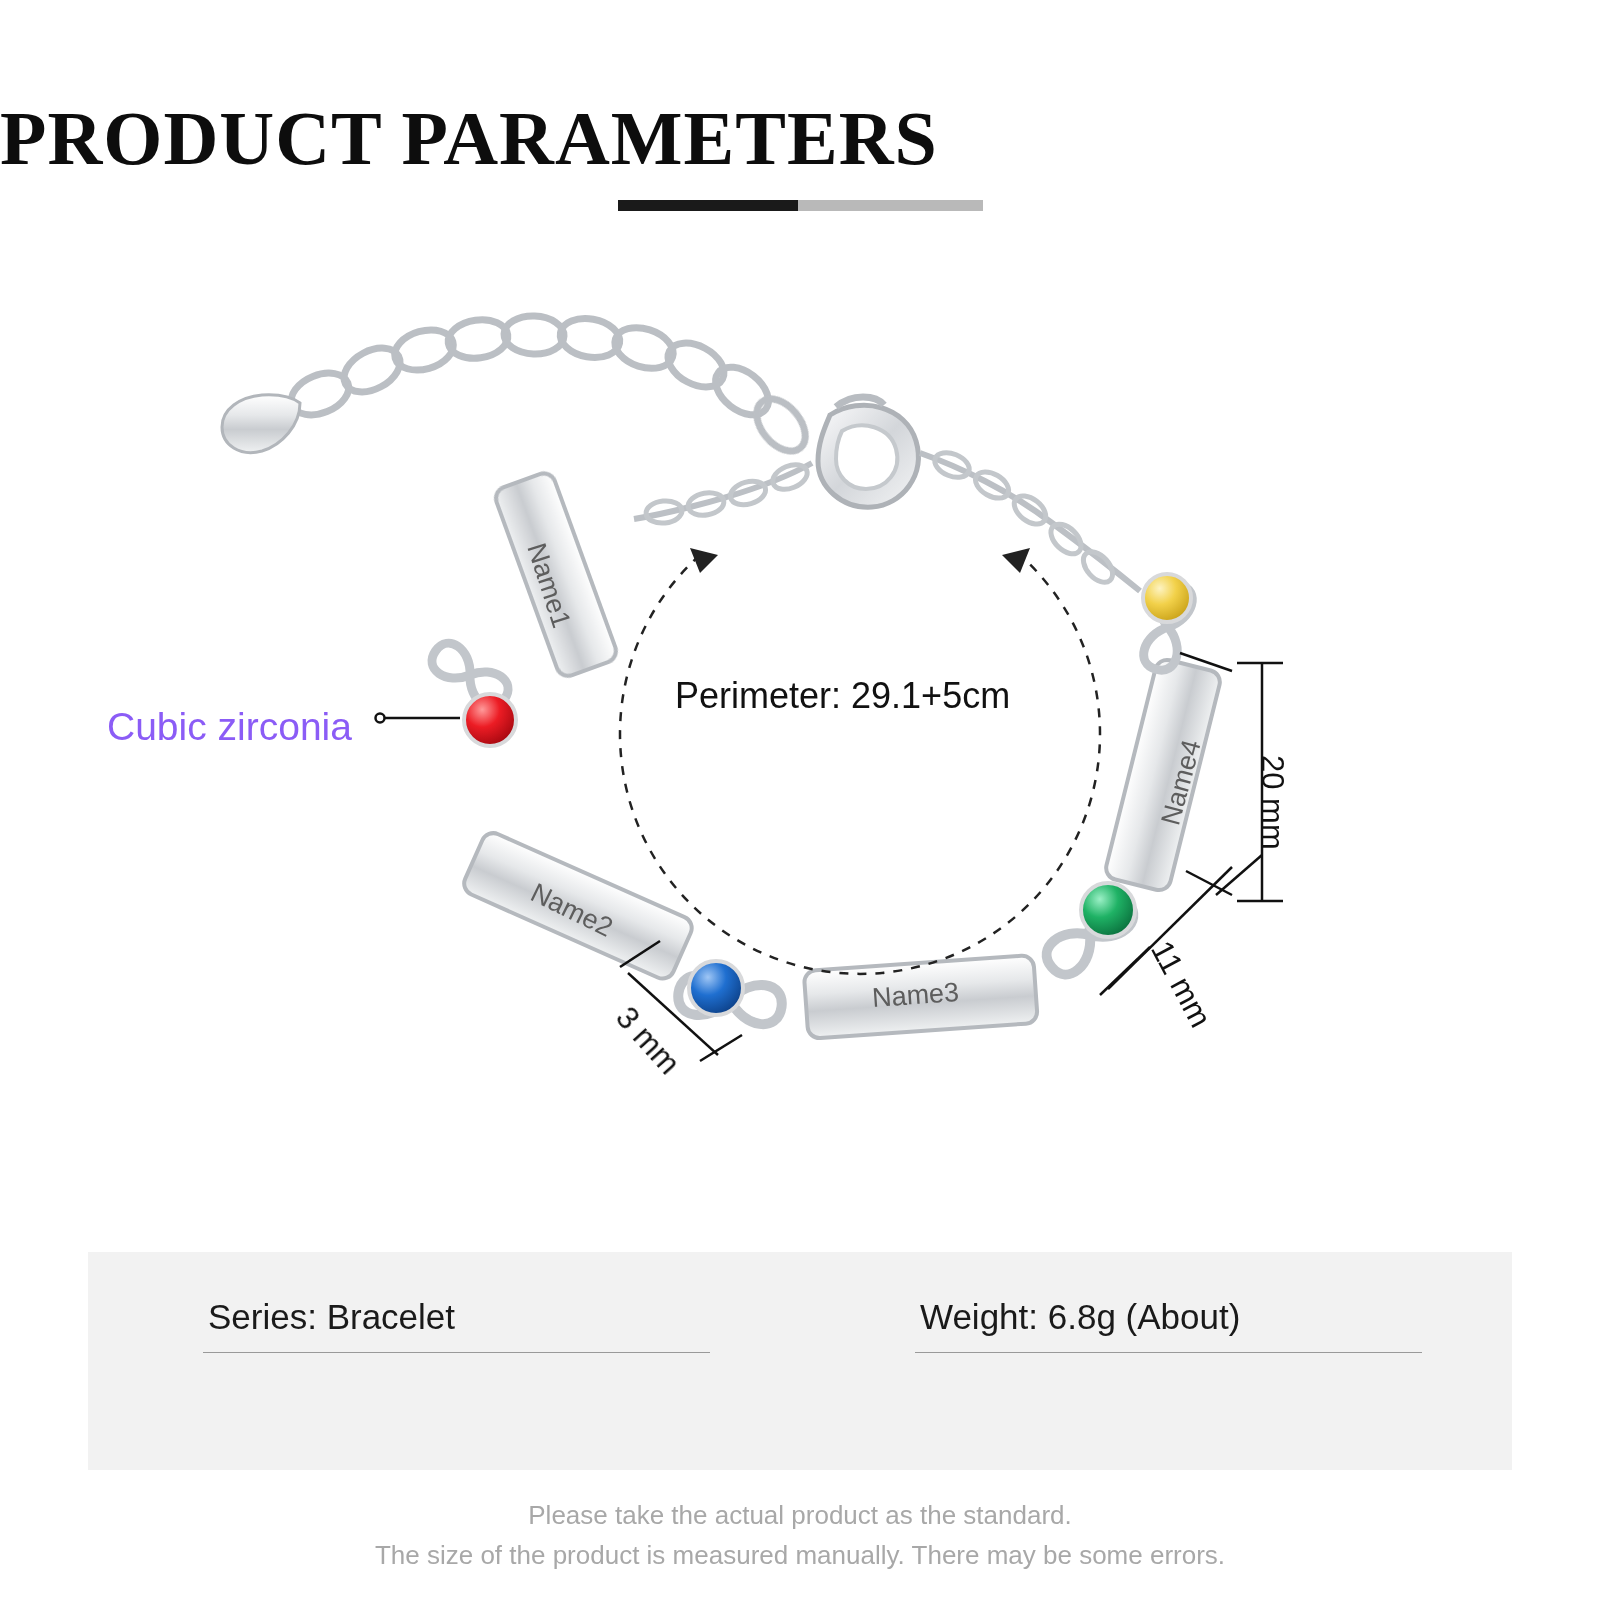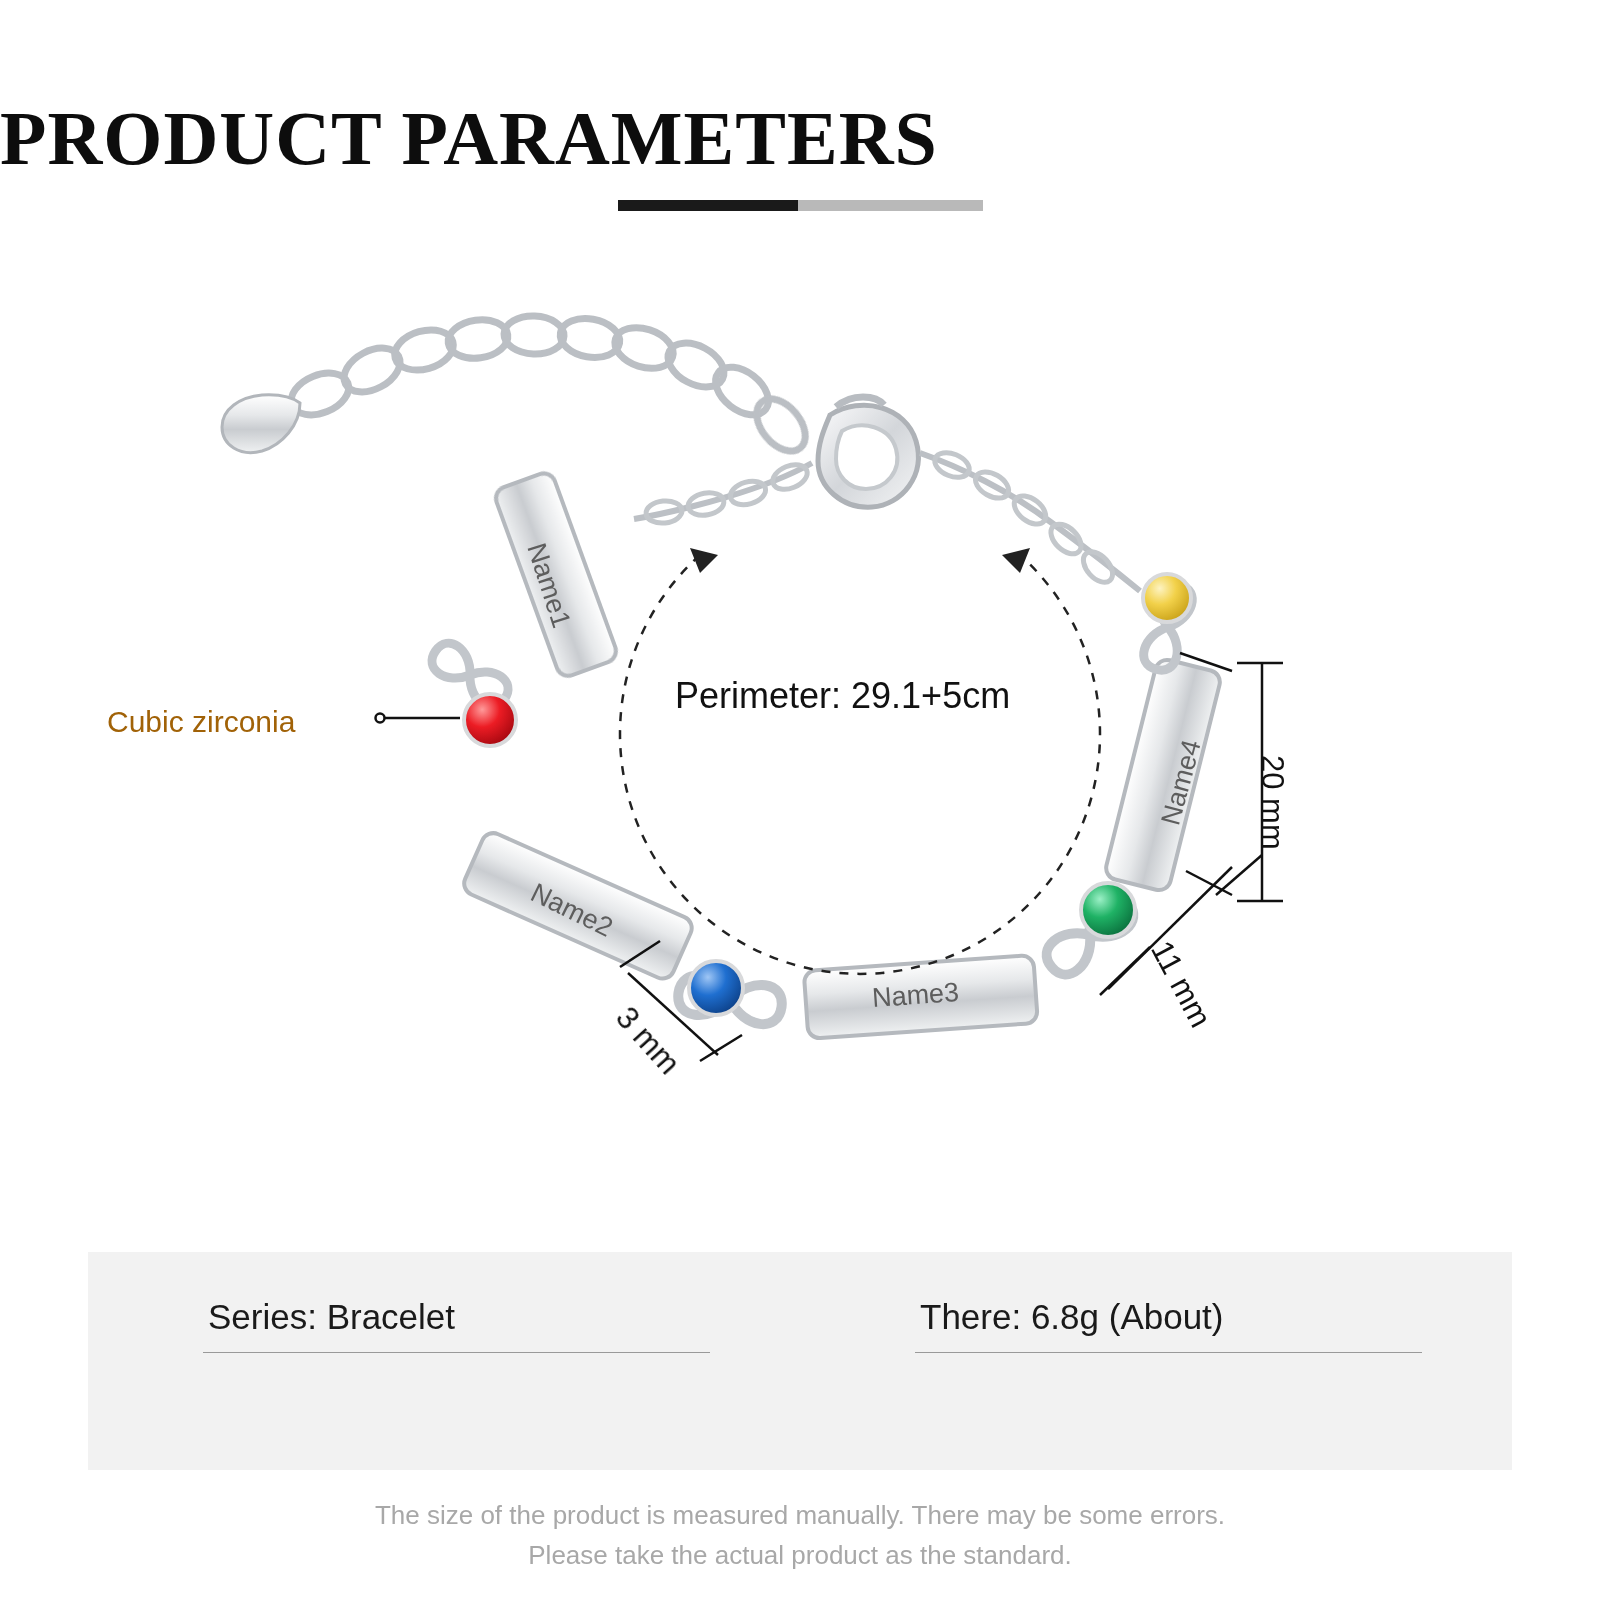--- a/index.html
+++ b/index.html
@@ -58,22 +58,22 @@
     height: 870px;
   }
   .product-svg {
     position: absolute;
     top: 0;
     left: 0;
   }
 
   .callout-label {
     position: absolute;
-    font-size: 30px;
-    color: #a16207;
+    font-size: 39px;
+    color: #8b5cf6;
     font-family: "Liberation Sans", sans-serif;
     white-space: nowrap;
   }
   #cz-label { left: 107px; top: 450px; }
 
   .perimeter-label {
     position: absolute;
     left: 675px;
     top: 420px;
     font-size: 36px;
@@ -353,21 +353,21 @@
   <div class="name-label" style="left:872px; top:725px; transform: rotate(-4deg);">Name3</div>
   <div class="name-label" style="left:1138px; top:512px; transform: rotate(-75deg);">Name4</div>
 </div>
 
 <div class="spec-panel">
   <div class="spec-grid">
     <div class="spec-cell">
       <span class="spec-text">Series: Bracelet</span>
     </div>
     <div class="spec-cell">
-      <span class="spec-text">There: 6.8g (About)</span>
+      <span class="spec-text">Weight: 6.8g (About)</span>
     </div>
   </div>
 </div>
 
 <div class="footer">
+  <div class="footer-line">Please take the actual product as the standard.</div>
   <div class="footer-line">The size of the product is measured manually. There may be some errors.</div>
-  <div class="footer-line">Please take the actual product as the standard.</div>
 </div>
 
 </body></html>

